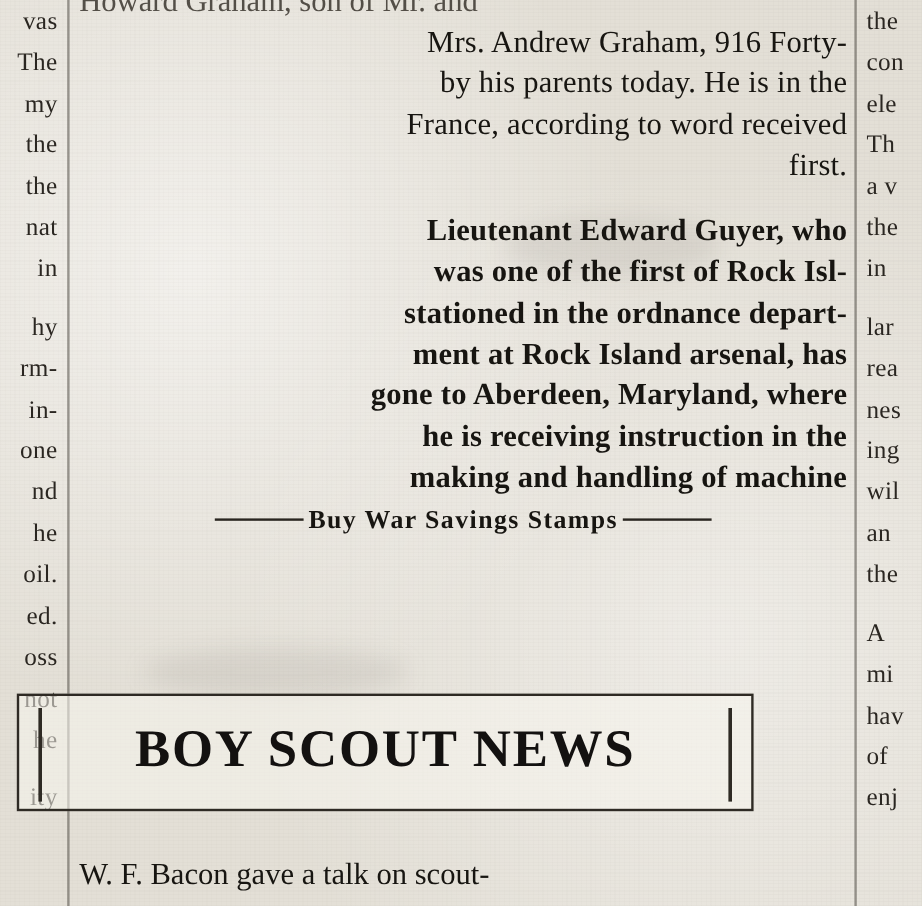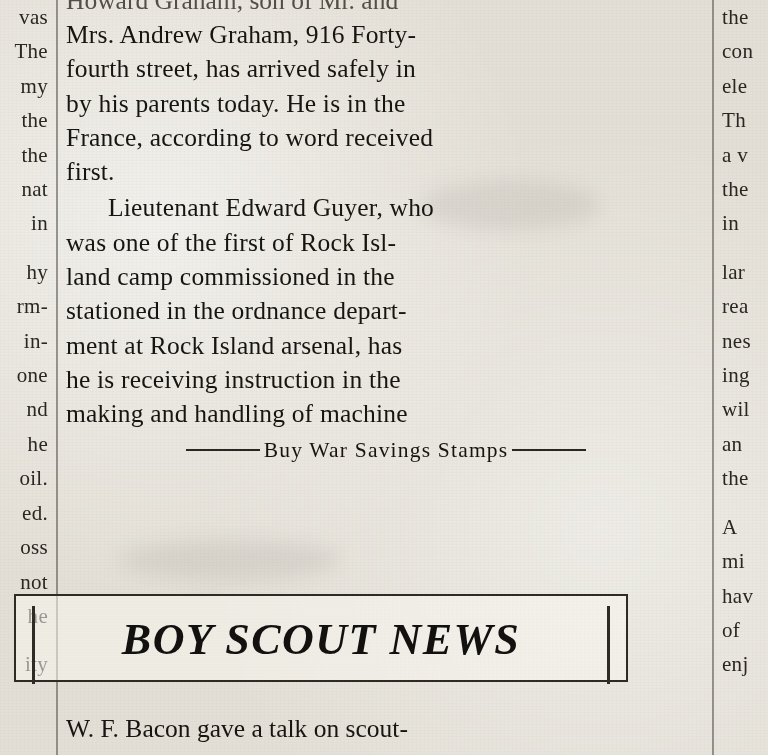--- a/index.html
+++ b/index.html
@@ -90,58 +90,59 @@
     top: 0;
     width: 640px;
     height: 755px;
   }
   .body-text {
     color: #171511;
     font-size: 25.5px;
     line-height: 34.3px;
     font-family: "Liberation Serif", serif;
     letter-spacing: .2px;
+    text-align: right;
   }
   .indent { padding-left: 42px; }
   .para { margin: 0; }
 
   
   .j { display: block; white-space: nowrap; }
 
   
   #stamps-line {
     position: relative;
     margin-top: 6px;
     height: 34px;
     color: #171511;
     font-size: 21.5px;
     font-family: "Liberation Serif", serif;
     letter-spacing: 1.2px;
     text-align: center;
     white-space: nowrap;
+    font-weight: bold;
   }
   #stamps-line .dash {
     display: inline-block;
     width: 74px;
     border-top: 2px solid #2a2621;
     vertical-align: 6px;
     margin: 0 4px;
   }
 
   
   #headline-box {
     position: absolute;
     left: 14px;
-    top: 594px;
+    top: 578px;
     width: 614px;
-    height: 88px;
+    height: 98px;
     border: 2px solid #2e2a24;
     background: rgba(247,245,239,0.55);
     box-sizing: border-box;
-    font-style: italic;
   }
   #headline-box .tick {
     position: absolute;
     width: 3px;
     background: #2e2a24;
     top: 10px;
     height: 78px;
   }
   #headline-box .tick.l { left: 16px; }
   #headline-box .tick.r { right: 16px; }
@@ -252,34 +253,33 @@
     <span class="ln">enj</span>
   </div>
 
   <div id="clipped-top">Howard Graham, son of Mr. and</div>
 
   <div id="col-main">
 
     <div class="body-text" style="padding-top:18px;">
       <p class="para">
         <span class="j">Mrs. Andrew Graham, 916 Forty-</span>
-        <span class="j">fourth street, has arrived safely in</span>
         <span class="j">by his parents today.  He is in the</span>
         <span class="j">France, according to word received</span>
         <span class="j">first.</span>
       </p>
     </div>
 
-    <div class="body-text" style="margin-top:2px;">
+    <div class="body-text" style="margin-top:20px;font-weight:bold;">
       <p class="para">
         <span class="j indent">Lieutenant  Edward  Guyer,  who</span>
         <span class="j">was  one  of  the  first  of  Rock  Isl-</span>
-        <span class="j">land  camp  commissioned  in  the</span>
         <span class="j">stationed  in  the  ordnance  depart-</span>
         <span class="j">ment  at  Rock  Island  arsenal,  has</span>
+        <span class="j">gone  to  Aberdeen,  Maryland,  where</span>
         <span class="j">he  is  receiving  instruction  in  the</span>
         <span class="j">making  and  handling  of  machine</span>
       </p>
     </div>
 
     <div id="stamps-line">
       <span class="dash"></span><span>Buy War Savings Stamps</span><span class="dash"></span>
     </div>
 
   </div>

